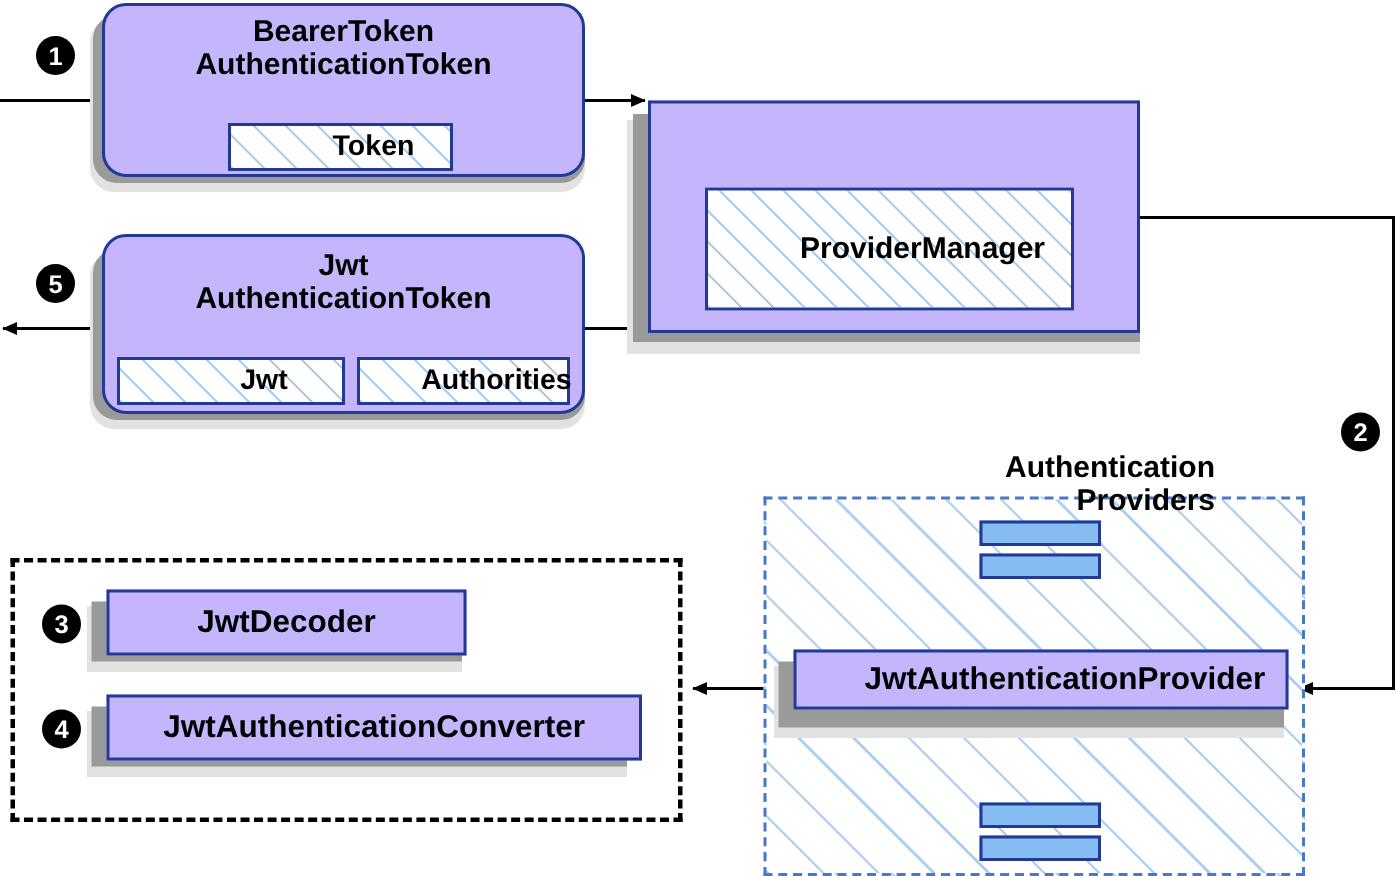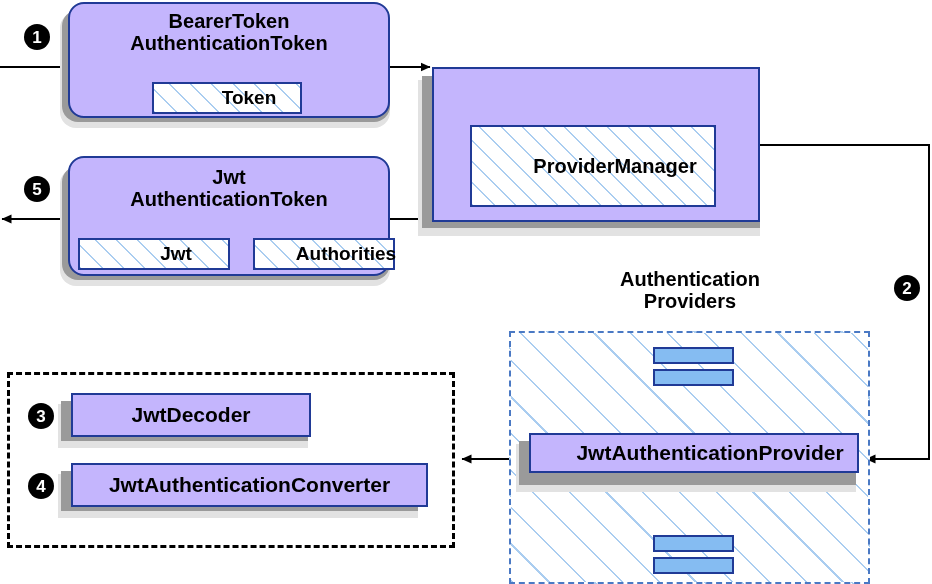--- a/index.html
+++ b/index.html
@@ -100,26 +100,27 @@
     position:absolute;
     background:#85BCF2;
     border:2px solid #203A96;
     box-sizing:border-box;
     z-index:4;
   }
 
   
   .caption{
     position:absolute;
-    text-align:center;
+    text-align:right;
     font-weight:bold;
     color:#000;
     line-height:1.12;
     white-space:pre-line;
     z-index:6;
+    margin-top:33px;
   }
 </style>
 </head>
 <body>
 
 <div id="stage">
 
   <svg id="svg-layer" viewBox="0 0 932 584" xmlns="http://www.w3.org/2000/svg">
     <defs>
       <marker id="arrowR" markerWidth="11" markerHeight="11" refX="9.5" refY="5" orient="auto" markerUnits="userSpaceOnUse">
@@ -193,21 +194,21 @@
   </div>
 
   <div class="shadow-b round" style="left:60px;top:168px;width:330px;height:118px;"></div>
   <div class="shadow-a round" style="left:62px;top:166px;width:328px;height:114px;"></div>
   <div class="node round" style="left:68px;top:156px;width:322px;height:120px;padding-top:8px;">
     <div class="node-title" style="font-size:20px;">Jwt
 AuthenticationToken</div>
     <div class="hatch" style="position:absolute;left:8px;top:80px;width:152px;height:32px;font-size:19px;">
       <span>Jwt</span>
     </div>
-    <div class="hatch" style="position:absolute;left:183px;top:80px;width:142px;height:32px;font-size:19px;">
+    <div class="hatch" style="position:absolute;left:168px;top:80px;width:142px;height:32px;font-size:19px;">
       <span>Authorities</span>
     </div>
   </div>
   <div class="badge" style="left:24px;top:176px;">
     <span>5</span>
   </div>
 
   <div class="shadow-b" style="left:418px;top:80px;width:342px;height:156px;"></div>
   <div class="shadow-a" style="left:422px;top:76px;width:338px;height:152px;"></div>
   <div class="node" style="left:432px;top:67px;width:328px;height:155px;padding-top:14px;">

